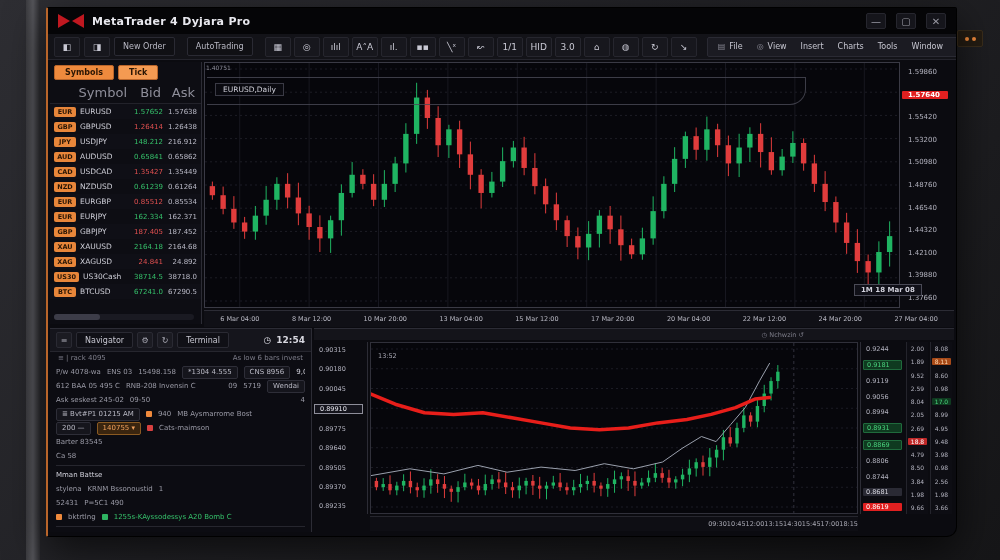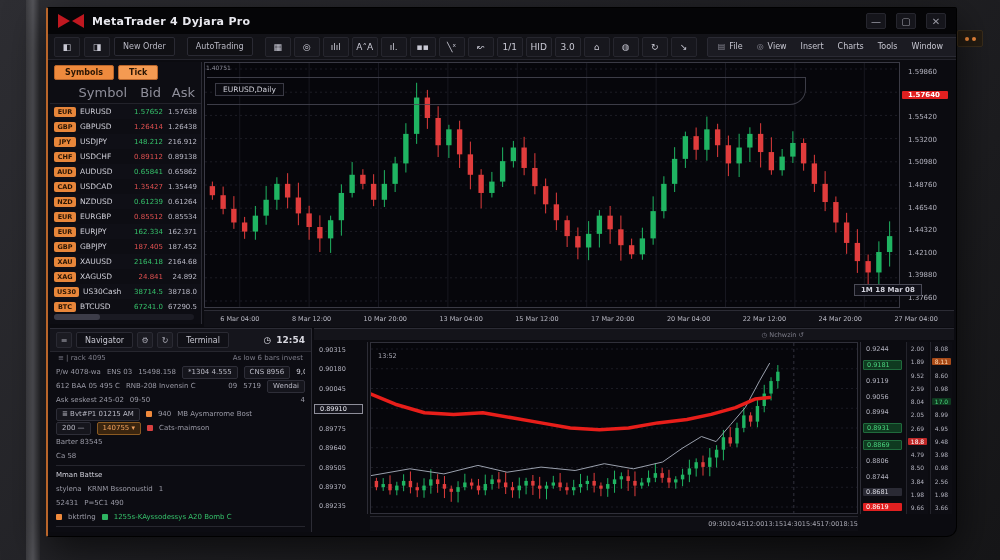--- a/index.html
+++ b/index.html
@@ -209,26 +209,20 @@
           <span class="badge">GBP</span>
           <span class="sym">GBPUSD</span>
           <span class="num r">1.26414</span>
           <span class="num w">1.26438</span>
         </div>
         <div class="mwrow">
           <span class="badge">JPY</span>
           <span class="sym">USDJPY</span>
           <span class="num g">148.212</span>
           <span class="num w">216.912</span>
-        </div>
-        <div class="mwrow">
-          <span class="badge">CHF</span>
-          <span class="sym">USDCHF</span>
-          <span class="num r">0.89112</span>
-          <span class="num w">0.89138</span>
         </div>
         <div class="mwrow">
           <span class="badge">AUD</span>
           <span class="sym">AUDUSD</span>
           <span class="num g">0.65841</span>
           <span class="num w">0.65862</span>
         </div>
         <div class="mwrow">
           <span class="badge">CAD</span>
           <span class="sym">USDCAD</span>

